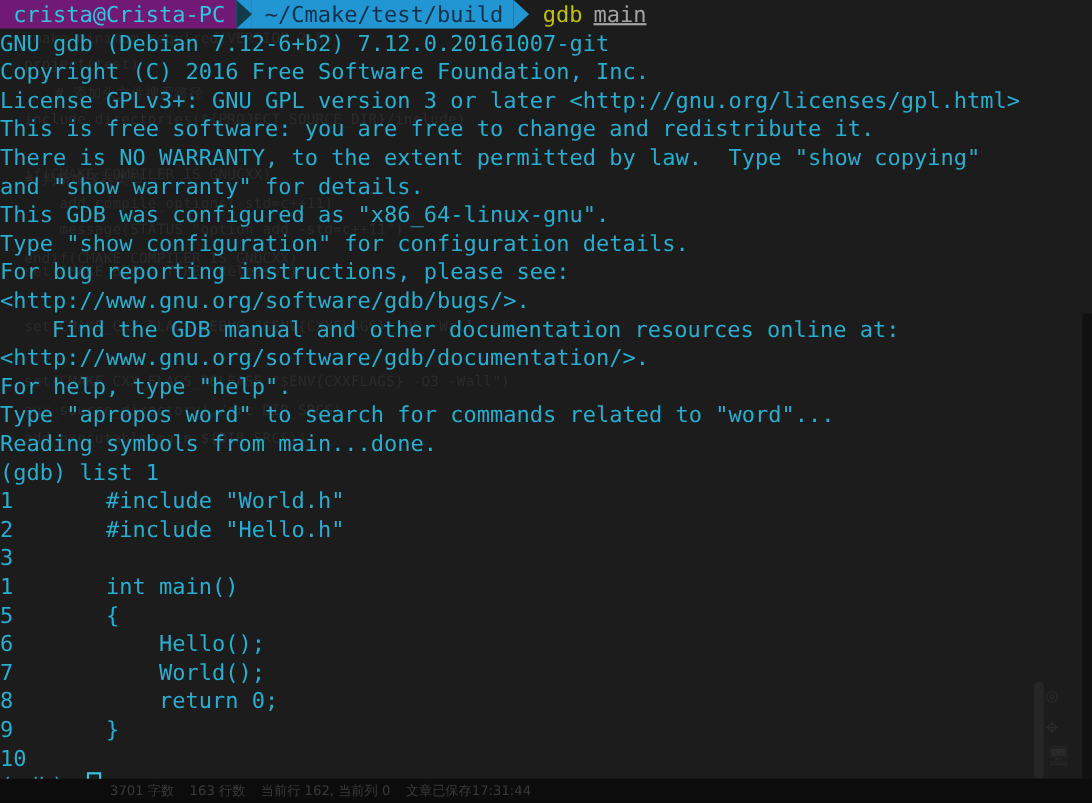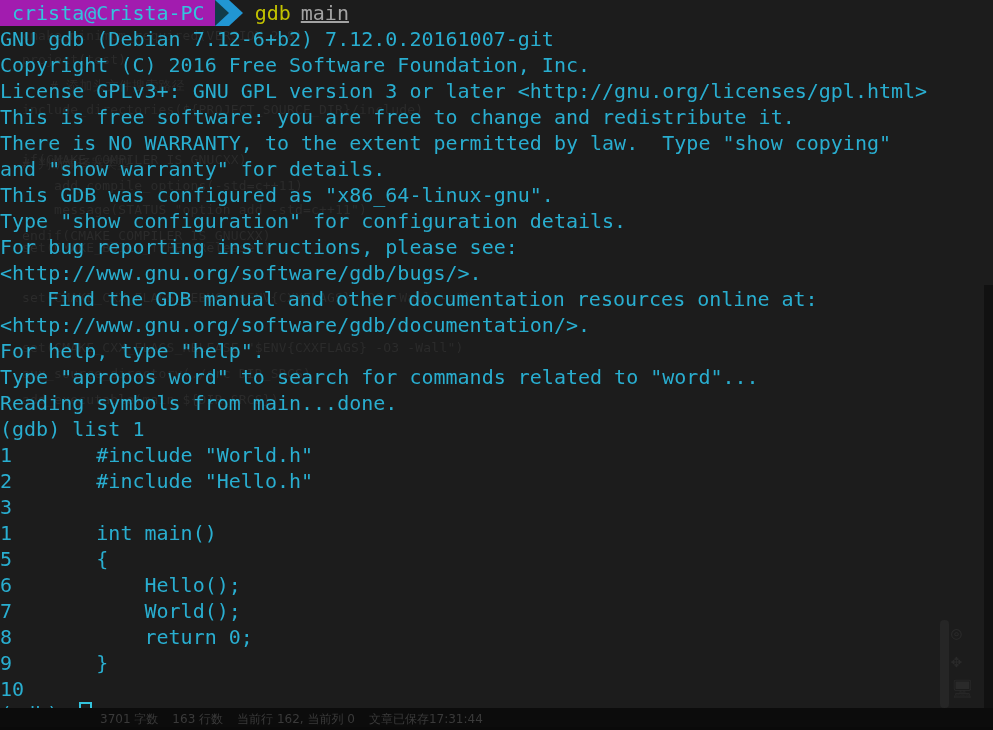--- a/index.html
+++ b/index.html
@@ -85,21 +85,21 @@
   }
   .pl-seg {
     display: flex;
     align-items: center;
     font-size: 20px;
     line-height: 26px;
     padding: 0 10px 0 12px;
     white-space: pre;
   }
   .pl-host {
-    background: #a21caf;
+    background: #701a75;
     color: #33c3dd;
   }
   .pl-arrow-1 {
     width: 0; height: 0;
     border-top: 13px solid transparent;
     border-bottom: 13px solid transparent;
     border-left: 14px solid #123c49;
     background: #2196d3;
   }
   .pl-path {
@@ -220,20 +220,21 @@
 
     <div class="ghost-scrollbar"></div>
     <div class="ghost-rightstrip"></div>
   </div>
 
   <div id="text-layer">
 
     <div id="prompt-line">
       <div class="pl-seg pl-host">crista@Crista-PC</div>
       <div class="pl-arrow-1"></div>
+      <div class="pl-seg pl-path">~/Cmake/test/build</div>
       <div class="pl-arrow-2"></div>
       <div class="pl-cmd">
         <span>gdb</span>
         <span class="pl-arg">main</span>
       </div>
     </div>
 
     <div class="out-line cyan" style="top:26px;">GNU gdb (Debian 7.12-6+b2) 7.12.0.20161007-git</div>
     <div class="out-line cyan" style="top:52px;">Copyright (C) 2016 Free Software Foundation, Inc.</div>
     <div class="out-line cyan" style="top:78px;">License GPLv3+: GNU GPL version 3 or later &lt;http://gnu.org/licenses/gpl.html&gt;</div>

